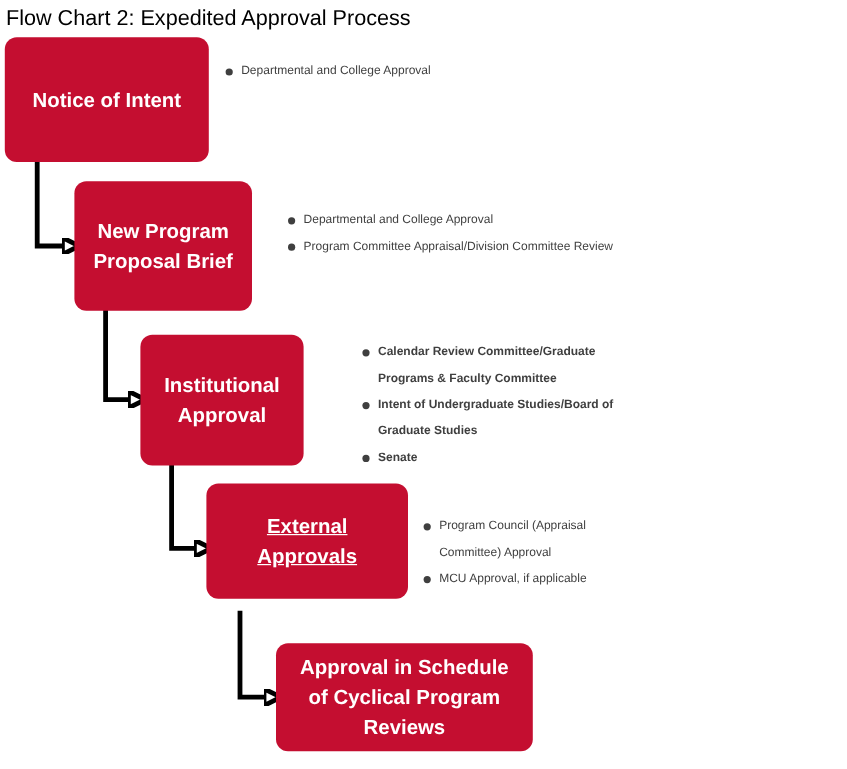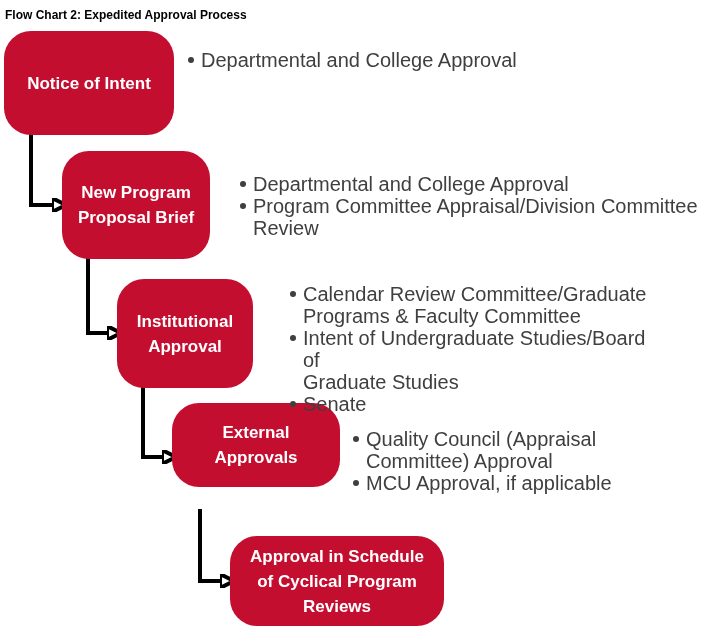--- a/index.html
+++ b/index.html
@@ -19,56 +19,56 @@
     position:relative;
     width:706px;
     height:641px;
     background:var(--background);
     overflow:hidden;
   }
   .chart-title{
     position:absolute;
     left:5px; top:4px;
     margin:0;
-    font-size:12px;
-    font-weight:bold;
+    font-size:18px;
+    font-weight:normal;
     color:var(--title-text);
     line-height:23px;
   }
   .flow-box{
     position:absolute;
     background:var(--box-fill);
     color:var(--box-text);
-    border-radius:27px;
+    border-radius:10px;
     display:flex;
     align-items:center;
     justify-content:center;
     text-align:center;
     font-size:17px;
     font-weight:bold;
     line-height:25px;
     white-space:pre-line;
   }
   #box-0{left:4px;   top:31px;  width:170px; height:104px;}
   #box-1{left:62px;  top:151px; width:148px; height:108px;}
   #box-2{left:117px; top:279px; width:136px; height:109px;}
-  #box-3{left:172px; top:403px; width:168px; height:84px;}
+  #box-3{left:172px; top:403px; width:168px; height:96px;text-decoration:underline;}
   #box-4{left:230px; top:536px; width:214px; height:90px;}
 
   .bullet-list{
     position:absolute;
     margin:0; padding:0;
     list-style:none;
-    font-size:20px;
+    font-size:10px;
     line-height:22px;
     color:var(--body-text);
   }
   #list-0{left:188px; top:49px;  width:420px;}
   #list-1{left:240px; top:173px; width:462px;}
-  #list-2{left:290px; top:283px; width:360px;}
+  #list-2{left:302px; top:283px; width:360px;font-weight:bold;}
   #list-3{left:353px; top:428px; width:280px;}
   .bullet-list li{display:flex;}
   .bullet-list li::before{
     content:"";
     flex:0 0 6px;
     width:6px; height:6px;
     border-radius:50%;
     background:var(--body-text);
     margin:8px 7px 0 0;
   }
@@ -139,21 +139,21 @@
       <span class="bullet-text">Intent of Undergraduate Studies/Board of
 Graduate Studies</span>
     </li>
     <li>
       <span class="bullet-text">Senate</span>
     </li>
   </ul>
 
   <ul id="list-3" class="bullet-list">
     <li>
-      <span class="bullet-text">Quality Council (Appraisal
+      <span class="bullet-text">Program Council (Appraisal
 Committee) Approval</span>
     </li>
     <li>
       <span class="bullet-text">MCU Approval, if applicable</span>
     </li>
   </ul>
 
 </div>
 
 </body></html>

